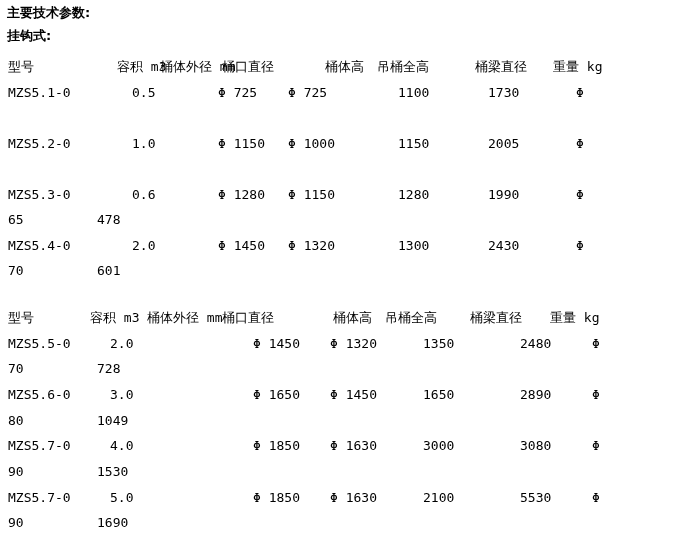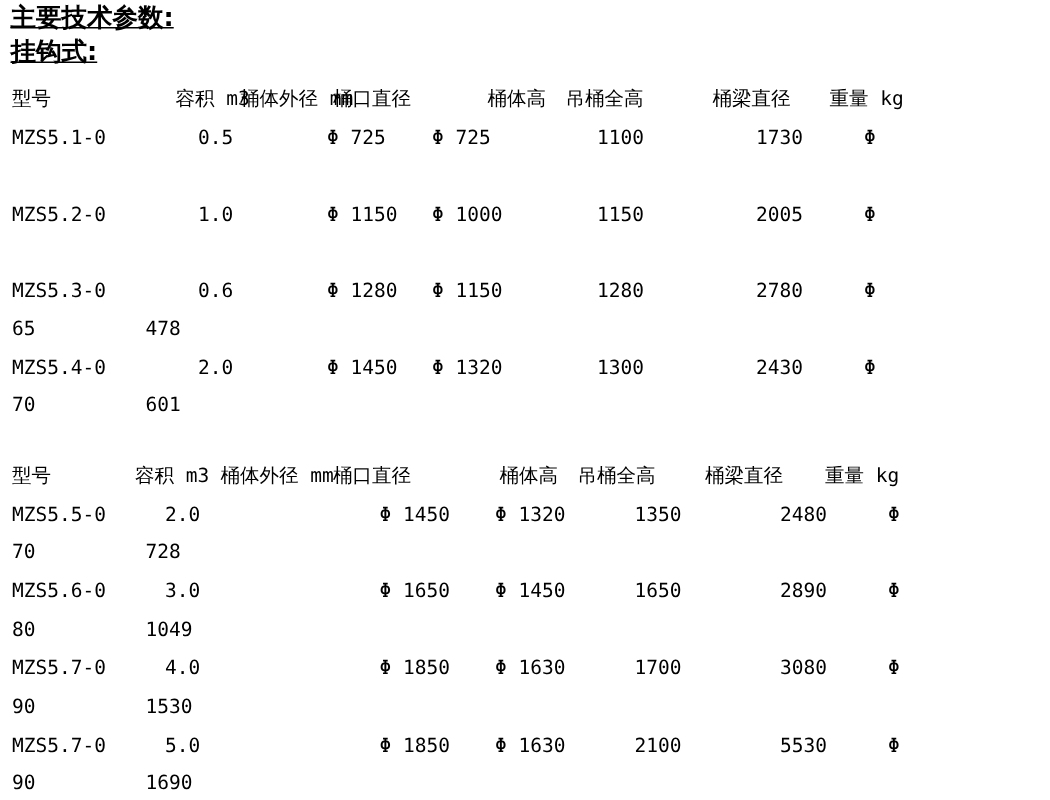--- a/index.html
+++ b/index.html
@@ -3,27 +3,27 @@
 <meta charset="utf-8">
 <style>
   html,body{margin:0;padding:0;background:#ffffff;}
   .page{
     position:relative;width:700px;height:533px;background:#ffffff;
     color:#000000;overflow:hidden;
     font-family:"DejaVu Sans Mono","Liberation Mono",monospace;
   }
   .line{position:absolute;left:0;right:0;height:20px;}
   .cell{position:absolute;top:0;white-space:nowrap;font-size:13px;line-height:16px;color:#000;}
-  .hd{font-family:"DejaVu Sans","Liberation Sans",sans-serif;font-weight:bold;font-size:17px;line-height:19px;text-decoration:underline;}
+  .hd{font-family:"DejaVu Sans","Liberation Sans",sans-serif;font-weight:bold;font-size:13px;line-height:19px;}
   
   .ca0{left:8px}.ca1{left:117px}.ca2{left:160px}.ca3{left:222px}
   .ca4{left:325px}.ca5{left:377px}.ca6{left:475px}.ca7{left:553px}
   
   .cb0{left:8px}.cb1{left:132px}.cb2{left:218px}.cb3{left:288px}
-  .cb4{left:398px}.cb5{left:504px}.cb6{left:576px}
+  .cb4{left:398px}.cb5{left:488px}.cb6{left:576px}
   
   .cc0{left:8px}.cc1{left:97px}
   
   .cd0{left:8px}.cd1{left:90px}.cd2{left:147px}.cd3{left:222px}
   .cd4{left:333px}.cd5{left:385px}.cd6{left:470px}.cd7{left:550px}
   
   .ce0{left:8px}.ce1{left:110px}.ce2{left:253px}.ce3{left:330px}
   .ce4{left:423px}.ce5{left:520px}.ce6{left:592px}
 </style>
 </head>
@@ -69,21 +69,21 @@
     <span class="cell cb5">2005</span>
     <span class="cell cb6">Φ</span>
   </div>
 
   <div class="line" style="top:187px">
     <span class="cell cb0">MZS5.3-0</span>
     <span class="cell cb1">0.6</span>
     <span class="cell cb2">Φ 1280</span>
     <span class="cell cb3">Φ 1150</span>
     <span class="cell cb4">1280</span>
-    <span class="cell cb5">2780</span>
+    <span class="cell cb5">1990</span>
     <span class="cell cb6">Φ</span>
   </div>
   <div class="line" style="top:212px">
     <span class="cell cc0">65</span>
     <span class="cell cc1">478</span>
   </div>
 
   <div class="line" style="top:238px">
     <span class="cell cb0">MZS5.4-0</span>
     <span class="cell cb1">2.0</span>
@@ -136,21 +136,21 @@
   <div class="line" style="top:413px">
     <span class="cell cc0">80</span>
     <span class="cell cc1">1049</span>
   </div>
 
   <div class="line" style="top:438px">
     <span class="cell ce0">MZS5.7-0</span>
     <span class="cell ce1">4.0</span>
     <span class="cell ce2">Φ 1850</span>
     <span class="cell ce3">Φ 1630</span>
-    <span class="cell ce4">1700</span>
+    <span class="cell ce4">3000</span>
     <span class="cell ce5">3080</span>
     <span class="cell ce6">Φ</span>
   </div>
   <div class="line" style="top:464px">
     <span class="cell cc0">90</span>
     <span class="cell cc1">1530</span>
   </div>
 
   <div class="line" style="top:490px">
     <span class="cell ce0">MZS5.7-0</span>

